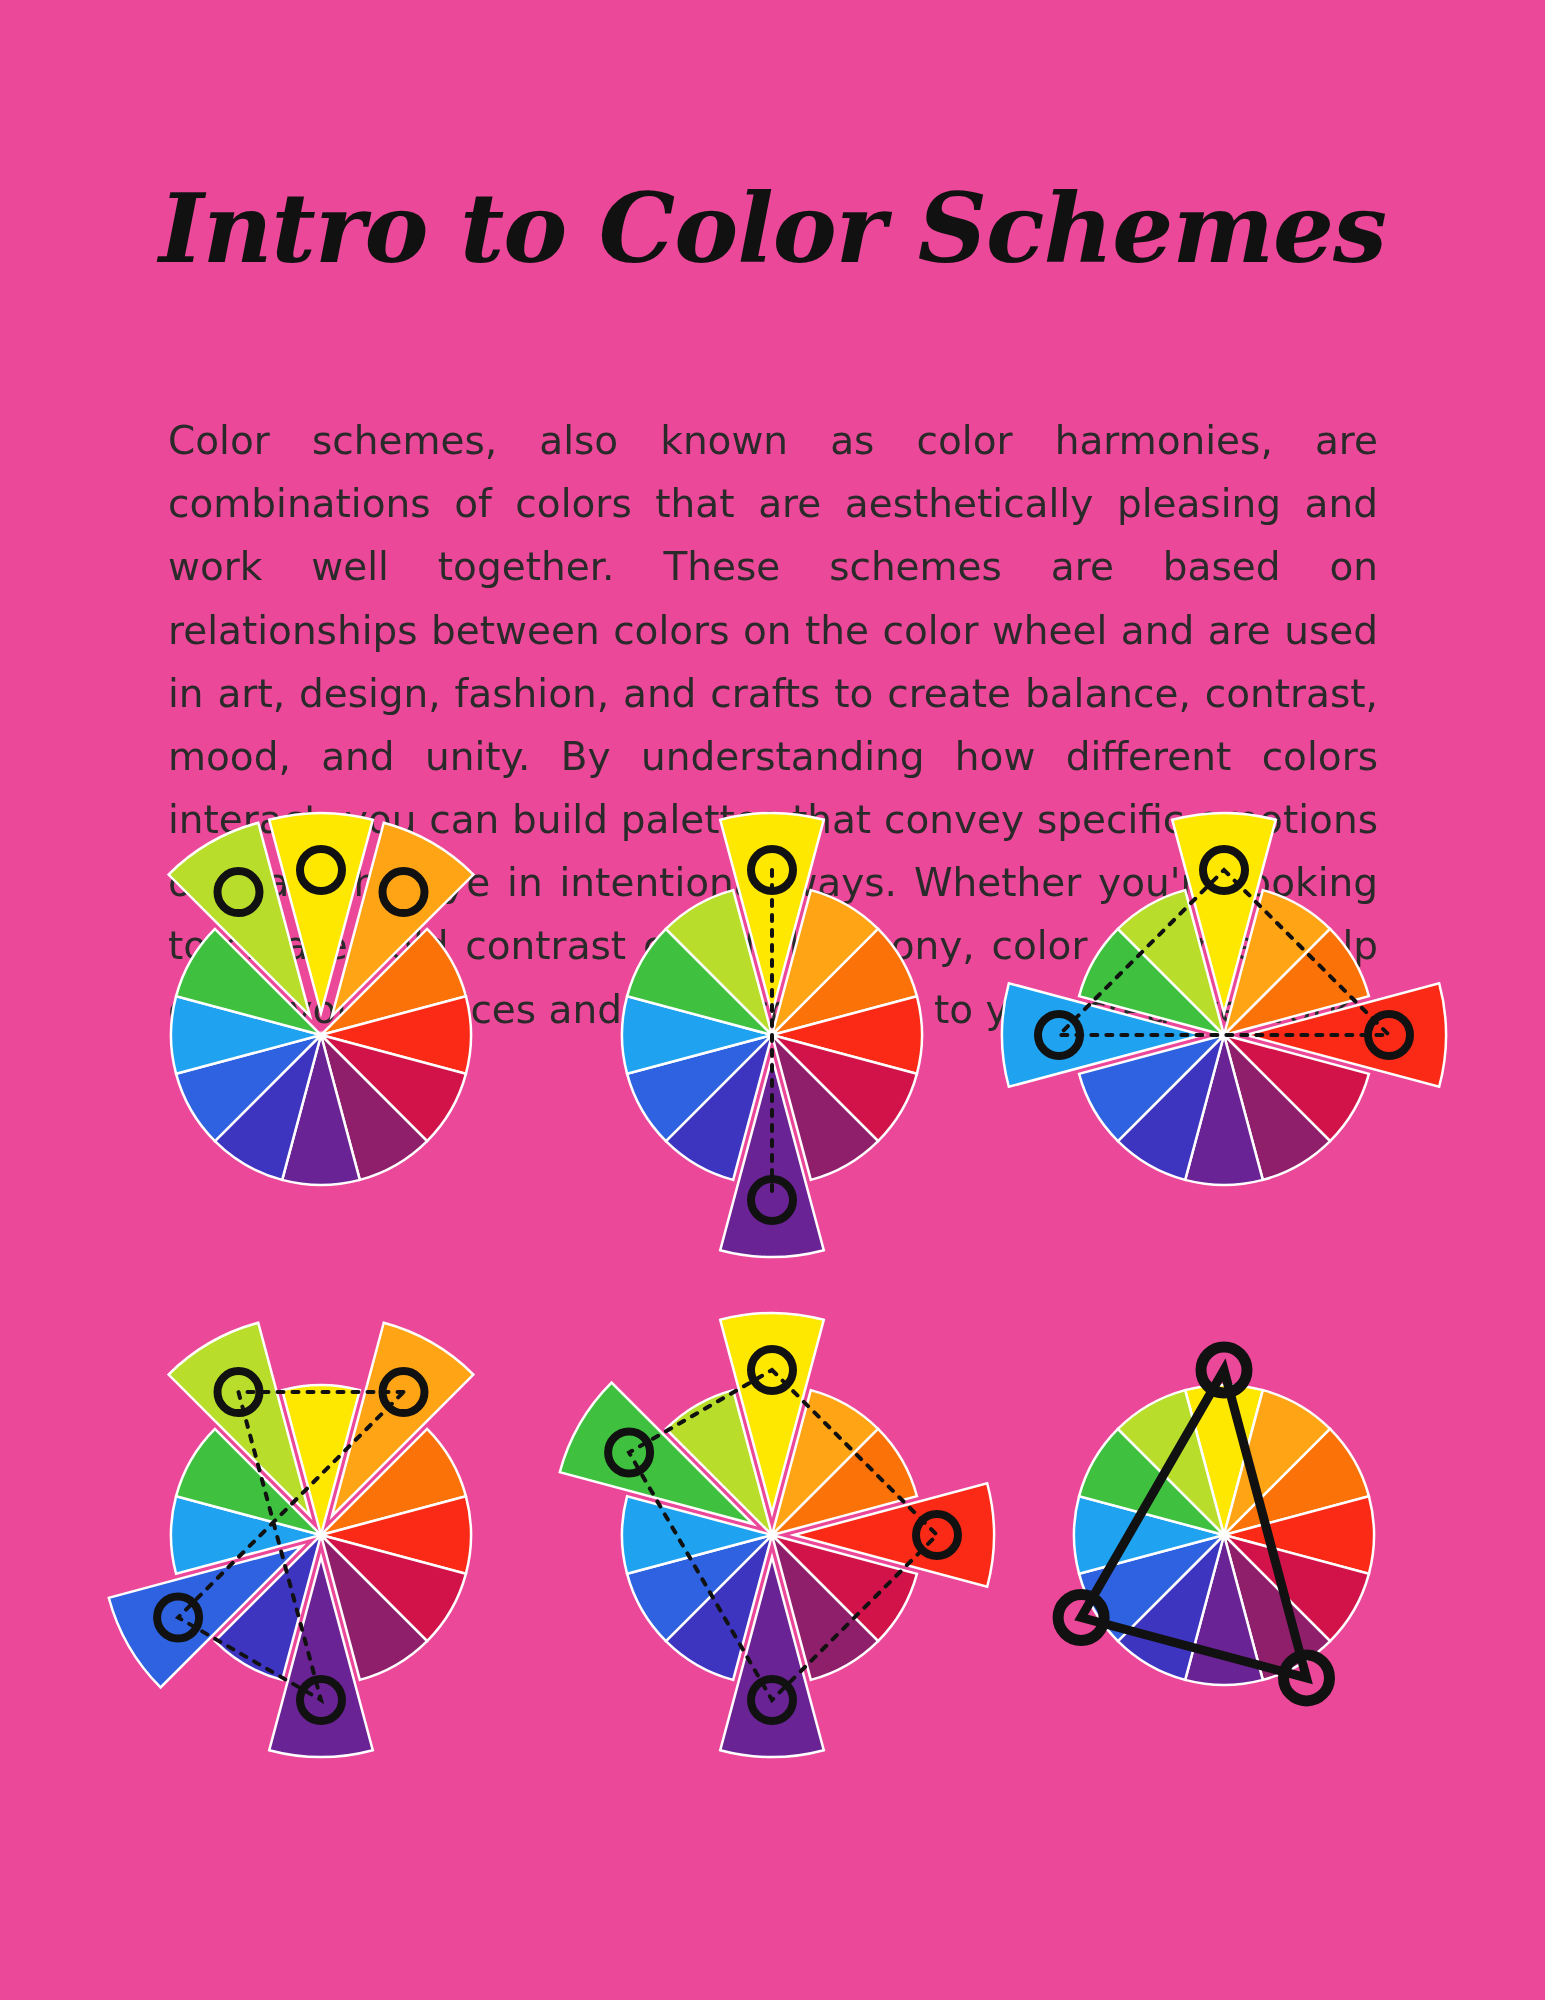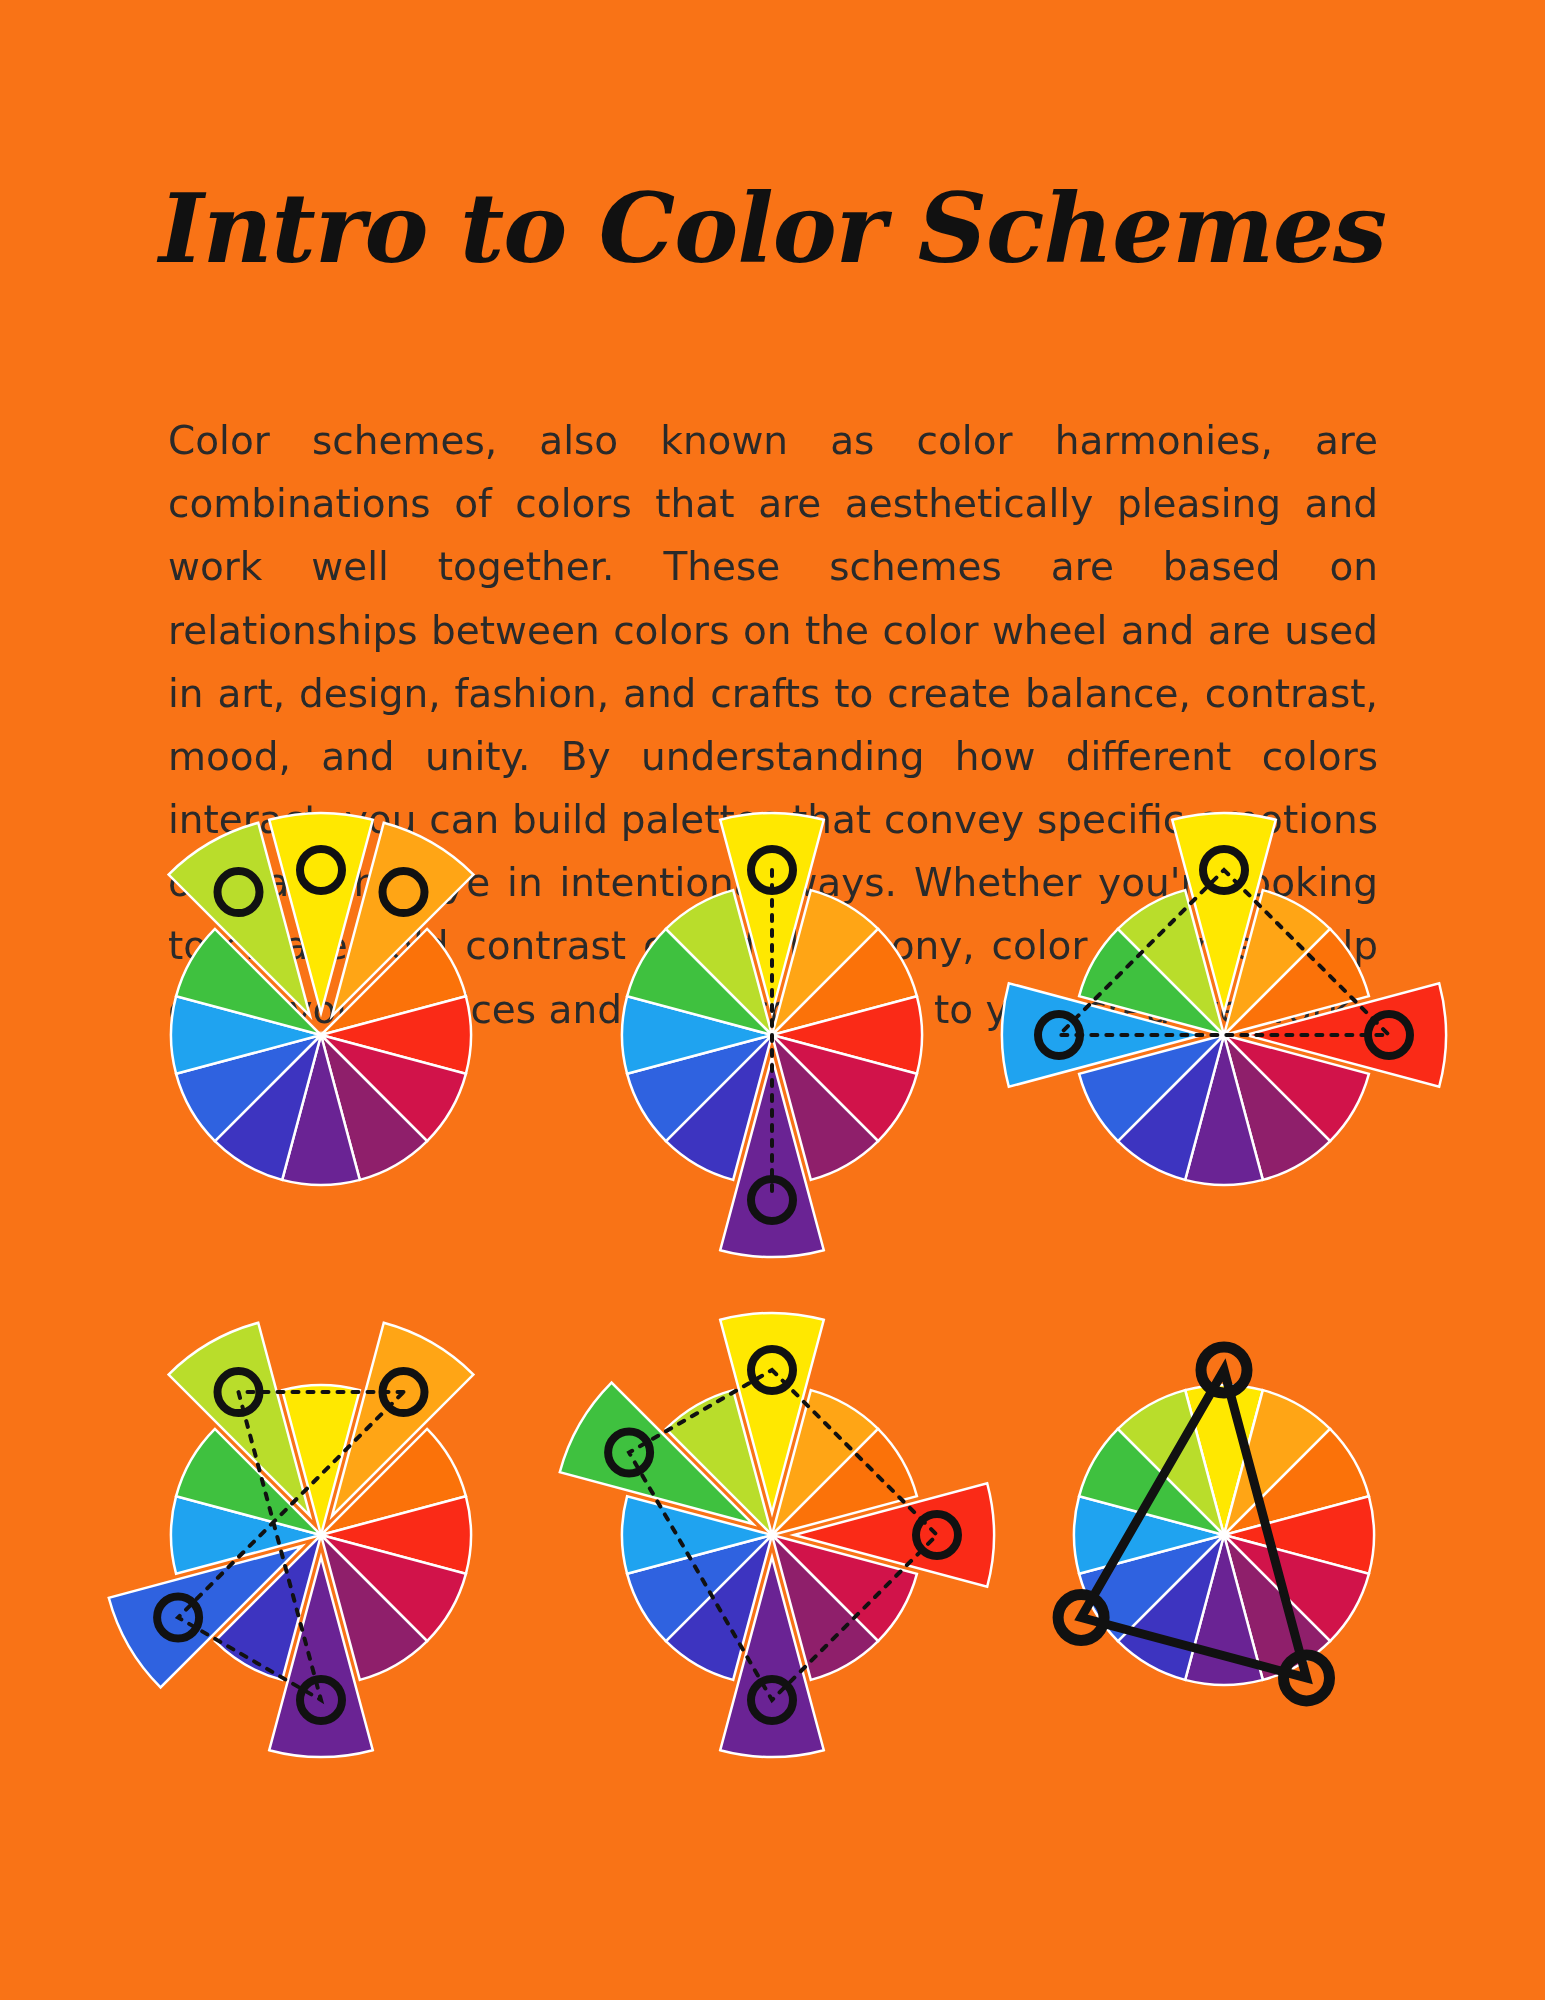--- a/index.html
+++ b/index.html
@@ -10,21 +10,21 @@
   body {
     width: 1545px;
     height: 2000px;
     position: relative;
     font-family: "DejaVu Sans", sans-serif;
     overflow: hidden;
   }
   .page {
     position: absolute;
     inset: 0;
-    background: #f97316;
+    background: #ec4899;
   }
   .title {
     position: absolute;
     top: 108px;
     left: 0;
     width: 100%;
     text-align: center;
     font-family: "DejaVu Serif", serif;
     font-weight: bold;
     font-style: italic;

